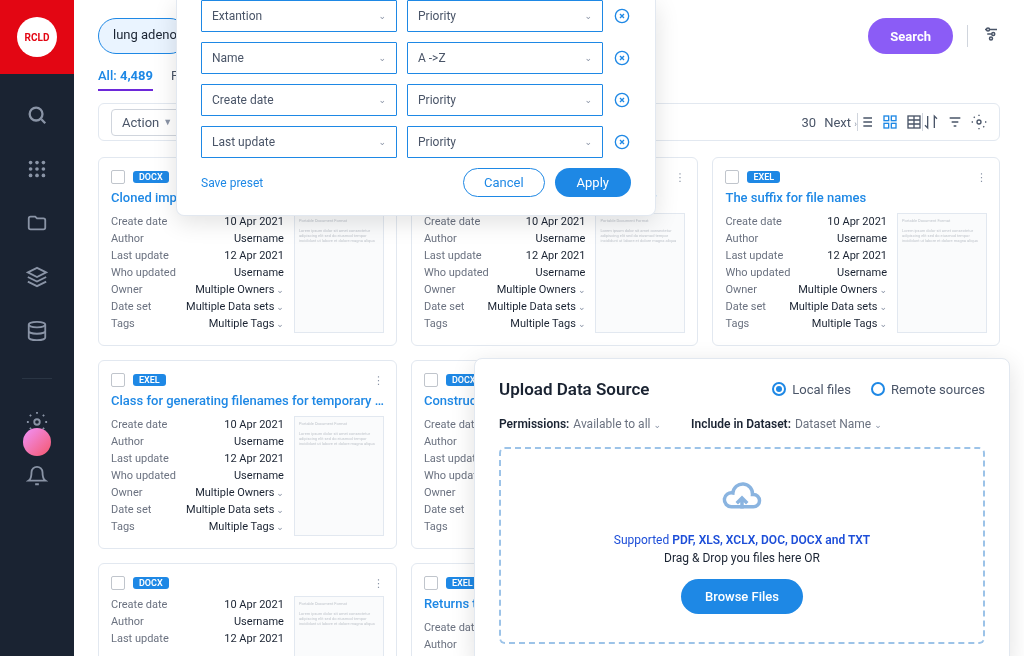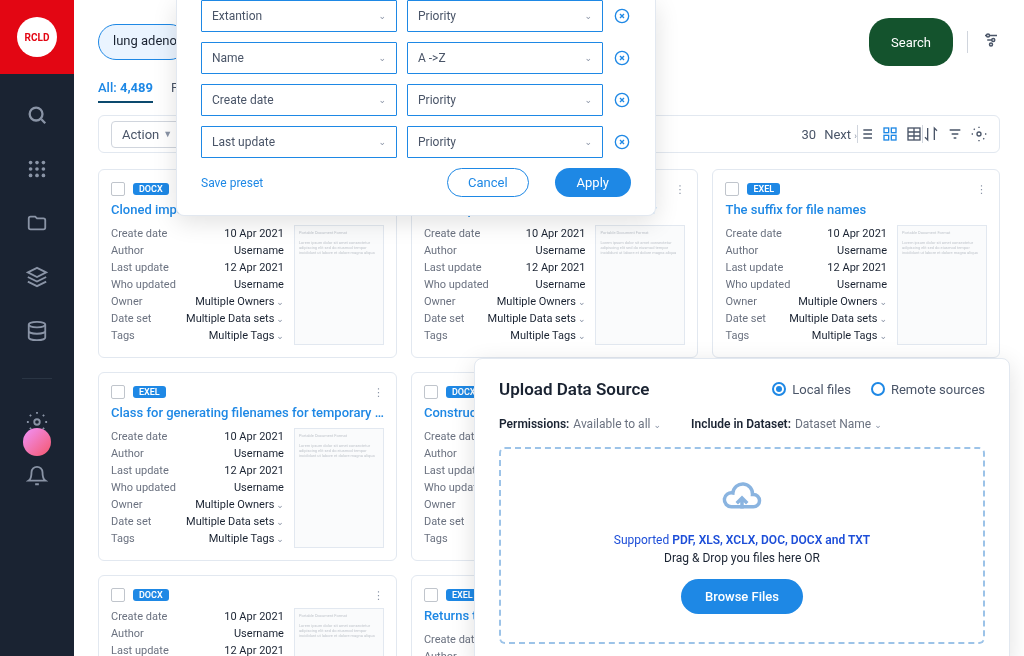--- a/index.html
+++ b/index.html
@@ -8,26 +8,26 @@
 .logo{width:74px;height:74px;background:#e30613;display:flex;align-items:center;justify-content:center}
 .logo-circle{width:40px;height:40px;background:#fff;border-radius:50%;display:flex;align-items:center;justify-content:center;font-size:10px;font-weight:700;color:#e30613}
 .nav-icons{display:flex;flex-direction:column;align-items:center;gap:28px;margin-top:30px}
 .nav-icon{color:#8a94a6;cursor:pointer}
 .nav-icon svg{width:22px;height:22px}
 .nav-divider{width:30px;height:1px;background:#2a3544;margin:4px 0}
 .avatar{width:28px;height:28px;border-radius:50%;background:linear-gradient(135deg,#f093fb,#f5576c);position:absolute;bottom:200px;left:23px}
 .main{position:absolute;left:74px;top:0;right:0;height:656px;background:#fff;padding:18px 24px}
 .searchbar{display:flex;align-items:center;gap:14px;margin-bottom:14px}
 .search-pill{background:#eaf4ff;border:1px solid #1e88e5;border-radius:20px;padding:8px 14px;font-size:13px;color:#1a2332;width:90px;overflow:hidden;white-space:nowrap;cursor:pointer;height:36px}
-.search-btn{background:#14532d;color:#fff;border:none;border-radius:20px;padding:10px 22px;font-size:13px;font-weight:400;cursor:pointer;margin-left:auto;height:48px}
+.search-btn{background:#8b5cf6;color:#fff;border:none;border-radius:20px;padding:10px 22px;font-size:13px;font-weight:700;cursor:pointer;margin-left:auto;height:36px}
 .search-pipe{width:1px;height:22px;background:#d0d5dd}
 .settings-icon{color:#4a5568;cursor:pointer}
 .tabs{display:flex;gap:18px;margin-bottom:12px;font-size:13px}
 .tab{color:#4a5568;cursor:pointer;padding-bottom:6px}
-.tab.active{color:#1e88e5;border-bottom:2px solid #0c4a6e;font-weight:500}
+.tab.active{color:#1e88e5;border-bottom:2px solid #6d28d9;font-weight:500}
 .toolbar{display:flex;align-items:center;gap:12px;margin-bottom:16px;border:1px solid #e2e8f0;border-radius:6px;padding:6px 12px;font-size:13px;color:#4a5568;height:38px}
 .action-btn{border:1px solid #d0d5dd;border-radius:4px;padding:5px 10px;display:flex;align-items:center;gap:4px;cursor:pointer}
 .toolbar-right{margin-left:auto;display:flex;align-items:center;}
 .pager{display:flex;align-items:center;gap:8px}
 .tb-divider{width:1px;height:18px;background:#d0d5dd}
 .view-icons{display:flex;gap:8px;color:#4a5568}
 .view-icons svg{cursor:pointer}
 .cards{display:grid;grid-template-columns:repeat(3,1fr);gap:14px}
 .card{border:1px solid #e2e8f0;border-radius:6px;padding:12px;background:#fff;font-size:11px}
 .card-head{display:flex;align-items:center;gap:8px;margin-bottom:6px}
@@ -41,21 +41,21 @@
 .meta-label{color:#6b7280}
 .meta-value{color:#1a2332}
 .meta-value.dd{display:flex;align-items:center;gap:2px}
 .preview{width:90px;height:120px;background:#fafbfc;border:1px solid #e2e8f0;font-size:4px;color:#c0c5cc;padding:4px;overflow:hidden}
 .filter-panel{position:absolute;left:176px;top:0;width:480px;background:#fff;border-radius:0 0 8px 8px;box-shadow:0 6px 24px rgba(0,0,0,0.12);padding:0 24px 18px 24px;z-index:20;border:1px solid #e2e8f0;border-top:none}
 .filter-row{display:flex;align-items:center;gap:10px;margin-bottom:10px}
 .filter-select{flex:1;border:1px solid #1e88e5;border-radius:1px;padding:7px 10px;font-size:12px;color:#4a5568;display:flex;justify-content:space-between;align-items:center;cursor:pointer;height:32px}
 .filter-remove{color:#1e88e5;cursor:pointer;width:18px;display:flex;align-items:center;justify-content:center}
 .filter-footer{display:flex;align-items:center;margin-top:8px}
 .save-preset{color:#1e88e5;font-size:12px;cursor:pointer}
-.filter-btns{margin-left:auto;display:flex;gap:26px}
+.filter-btns{margin-left:auto;display:flex;gap:10px}
 .btn-cancel{border:1px solid #1e88e5;background:#fff;color:#1e88e5;border-radius:18px;padding:6px 20px;font-size:13px;cursor:pointer}
 .btn-apply{border:none;background:#1e88e5;color:#fff;border-radius:18px;padding:4px 22px;font-size:13px;cursor:pointer}
 .upload-panel{position:absolute;left:474px;top:358px;right:14px;background:#fff;border:1px solid #e2e8f0;border-radius:8px;box-shadow:0 6px 24px rgba(0,0,0,0.12);padding:20px 24px;z-index:15}
 .upload-head{display:flex;gap:20px;margin-bottom:18px}
 .upload-title{font-size:17px;font-weight:600;color:#1a2332}
 .radio-group{display:flex;gap:20px;font-size:13px;color:#4a5568;margin-left:auto}
 .radio{display:flex;align-items:center;gap:6px;cursor:pointer}
 .radio-dot{width:14px;height:14px;border:2px solid #1e88e5;border-radius:50%;display:flex;align-items:center;justify-content:center}
 .radio-dot.active::after{content:'';width:6px;height:6px;background:#1e88e5;border-radius:50%}
 .upload-opts{display:flex;gap:30px;font-size:12px;color:#1a2332;margin-bottom:16px}

